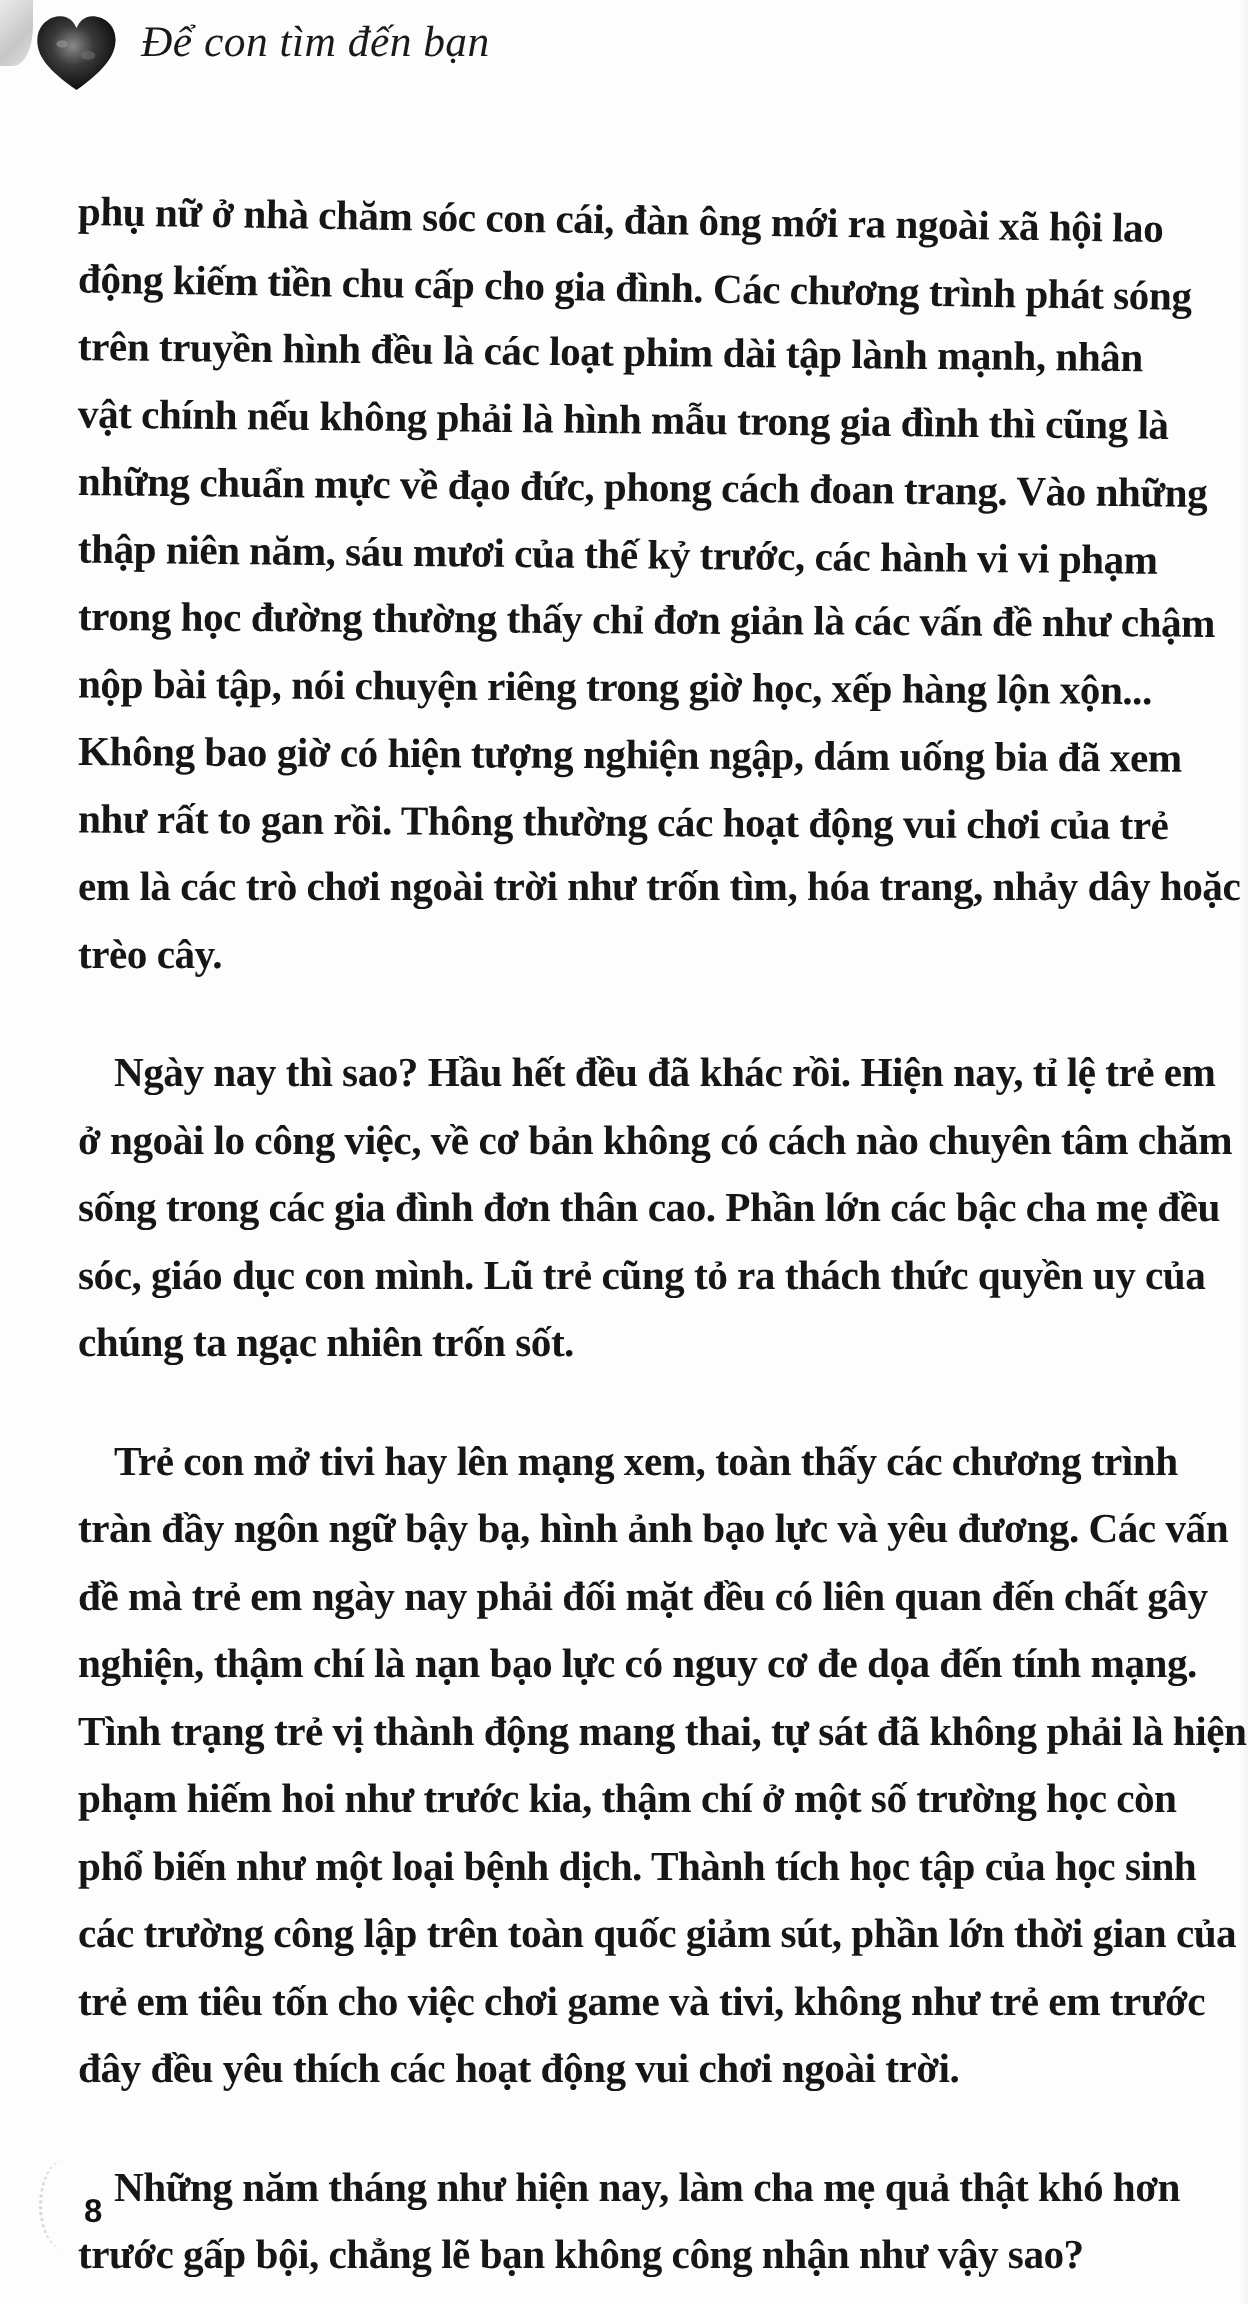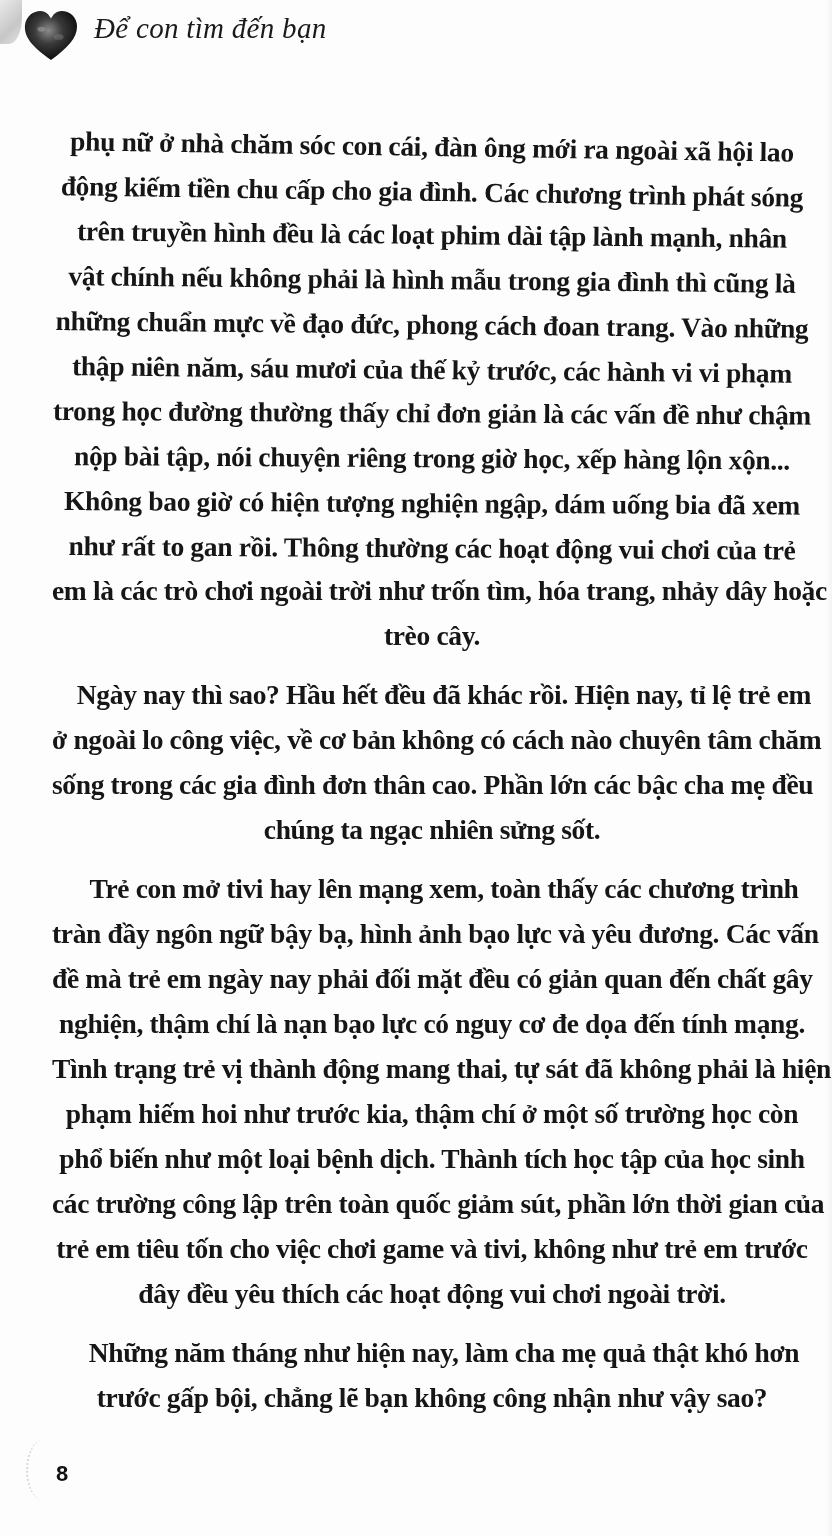--- a/index.html
+++ b/index.html
@@ -14,21 +14,20 @@
     overflow: hidden;
     font-family: "Liberation Serif", "DejaVu Serif", serif;
     color: #161616;
   }
   .page {
     position: absolute;
     left: 0; top: 0;
     width: 832px;
     height: 1536px;
     background: #fdfdfd;
-    text-align: center;
   }
   
   .running-header {
     position: absolute;
     left: 0; top: 0;
     height: 70px;
     width: 420px;
   }
   .leaf-shape {
     position: absolute;
@@ -62,21 +61,21 @@
     font-weight: bold;
   }
   .line {
     font-size: 27.5px;
     line-height: 45px;
     height: 45px;
     white-space: nowrap;
     letter-spacing: -0.35px;
     word-spacing: 0px;
   }
-  .indent { padding-left: 24px; }
+  .indent { padding-left: 24px; margin-top: 20px; }
   .para-gap { height: 14px; }
   
   .curl-1 { transform: rotate(0.9deg); transform-origin: left center; }
   .curl-2 { transform: rotate(0.6deg); transform-origin: left center; }
   .curl-3 { transform: rotate(0.35deg); transform-origin: left center; }
 
   .page-number {
     position: absolute;
     left: 56px;
     top: 1461px;
@@ -136,28 +135,29 @@
       <div class="line curl-3">như rất to gan rồi. Thông thường các hoạt động vui chơi của trẻ</div>
       <div class="line">em là các trò chơi ngoài trời như trốn tìm, hóa trang, nhảy dây hoặc</div>
       <div class="line">trèo cây.</div>
     </div>
     <div class="para-gap"></div>
 
     <div>
       <div class="line indent">Ngày nay thì sao? Hầu hết đều đã khác rồi. Hiện nay, tỉ lệ trẻ em</div>
       <div class="line">ở ngoài lo công việc, về cơ bản không có cách nào chuyên tâm chăm</div>
       <div class="line">sống trong các gia đình đơn thân cao. Phần lớn các bậc cha mẹ đều</div>
-      <div class="line">chúng ta ngạc nhiên sửng sốt.</div>
+      <div class="line">sóc, giáo dục con mình. Lũ trẻ cũng tỏ ra thách thức quyền uy của</div>
+      <div class="line">chúng ta ngạc nhiên trốn sốt.</div>
     </div>
     <div class="para-gap"></div>
 
     <div>
       <div class="line indent">Trẻ con mở tivi hay lên mạng xem, toàn thấy các chương trình</div>
       <div class="line">tràn đầy ngôn ngữ bậy bạ, hình ảnh bạo lực và yêu đương. Các vấn</div>
-      <div class="line">đề mà trẻ em ngày nay phải đối mặt đều có giản quan đến chất gây</div>
+      <div class="line">đề mà trẻ em ngày nay phải đối mặt đều có liên quan đến chất gây</div>
       <div class="line">nghiện, thậm chí là nạn bạo lực có nguy cơ đe dọa đến tính mạng.</div>
       <div class="line">Tình trạng trẻ vị thành động mang thai, tự sát đã không phải là hiện</div>
       <div class="line">phạm hiếm hoi như trước kia, thậm chí ở một số trường học còn</div>
       <div class="line">phổ biến như một loại bệnh dịch. Thành tích học tập của học sinh</div>
       <div class="line">các trường công lập trên toàn quốc giảm sút, phần lớn thời gian của</div>
       <div class="line">trẻ em tiêu tốn cho việc chơi game và tivi, không như trẻ em trước</div>
       <div class="line">đây đều yêu thích các hoạt động vui chơi ngoài trời.</div>
     </div>
     <div class="para-gap"></div>
 

